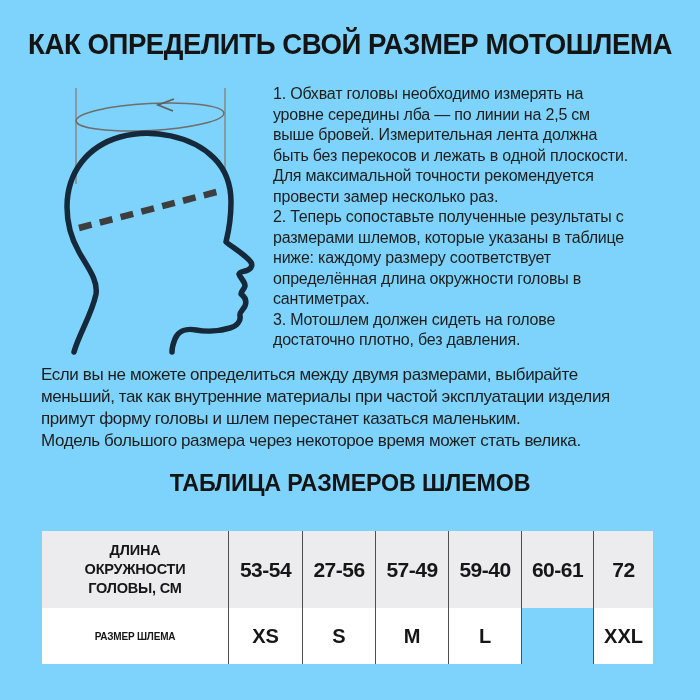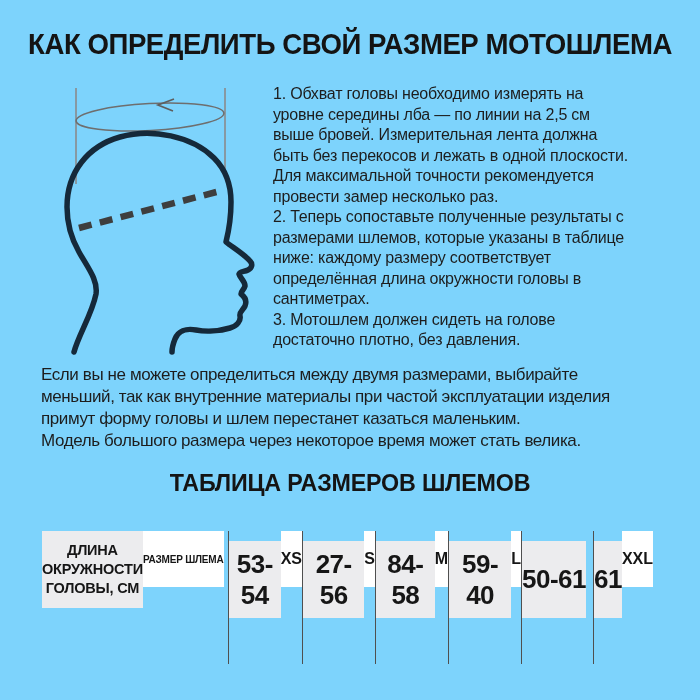--- a/index.html
+++ b/index.html
@@ -26,35 +26,35 @@
     white-space:pre-line; color:#1d1d1d;
   }
 
   .table-title {
     position:absolute; top:469px; left:0; width:700px; margin:0;
     text-align:center; font-size:24px; font-weight:bold; letter-spacing:-0.2px;
     transform:scaleX(0.97); color:#141414; white-space:nowrap;
   }
 
   .size-table { position:absolute; left:42px; top:531px; width:611px; height:133px; display:flex; }
-  .col { display:flex; flex-direction:row; box-sizing:border-box; }
+  .col { display:flex; flex-direction:column; box-sizing:border-box; }
   .col + .col { border-left:1.5px solid #4f4f4f; }
   .col:nth-child(1){width:186px}
   .col:nth-child(2){width:74px}
   .col:nth-child(3),.col:nth-child(4),.col:nth-child(5){width:73px}
   .col:nth-child(6){width:72px}
   .col:nth-child(7){width:60px}
 
   .cell { display:flex; align-items:center; justify-content:center; text-align:center; font-weight:bold; color:#161616; }
   .cell.top { height:77px; background:#ececee; }
   .cell.bot { height:56px; background:#ffffff; }
   .label-top { font-size:14.5px; line-height:19px; letter-spacing:-0.2px; white-space:pre-line; }
   .label-bot { font-size:10px; letter-spacing:-0.2px; }
-  .val { font-size:26px; letter-spacing:-0.5px;margin-top:10px; }
-  .size { font-size:16px; }
+  .val { font-size:21px; letter-spacing:-0.5px; }
+  .size { font-size:20px; }
 </style>
 </head>
 <body>
 
 <div class="canvas">
 
   <h1 class="title">КАК ОПРЕДЕЛИТЬ СВОЙ РАЗМЕР МОТОШЛЕМА</h1>
 
   <svg class="diagram" width="245" height="275" viewBox="28 80 245 275">
     <line x1="76" y1="88" x2="76" y2="184" stroke="#8b8b8b" stroke-width="1.6"></line>
@@ -117,29 +117,29 @@
     </div>
     <div class="col">
       <div class="cell top val">53-54</div>
       <div class="cell bot size">XS</div>
     </div>
     <div class="col">
       <div class="cell top val">27-56</div>
       <div class="cell bot size">S</div>
     </div>
     <div class="col">
-      <div class="cell top val">84-58</div>
+      <div class="cell top val">57-49</div>
       <div class="cell bot size">M</div>
     </div>
     <div class="col">
       <div class="cell top val">59-40</div>
       <div class="cell bot size">L</div>
     </div>
     <div class="col">
-      <div class="cell top val">50-61</div>
+      <div class="cell top val">60-61</div>
     </div>
     <div class="col">
-      <div class="cell top val">61</div>
+      <div class="cell top val">72</div>
       <div class="cell bot size">XXL</div>
     </div>
   </div>
 
 </div>
 
 </body></html>

